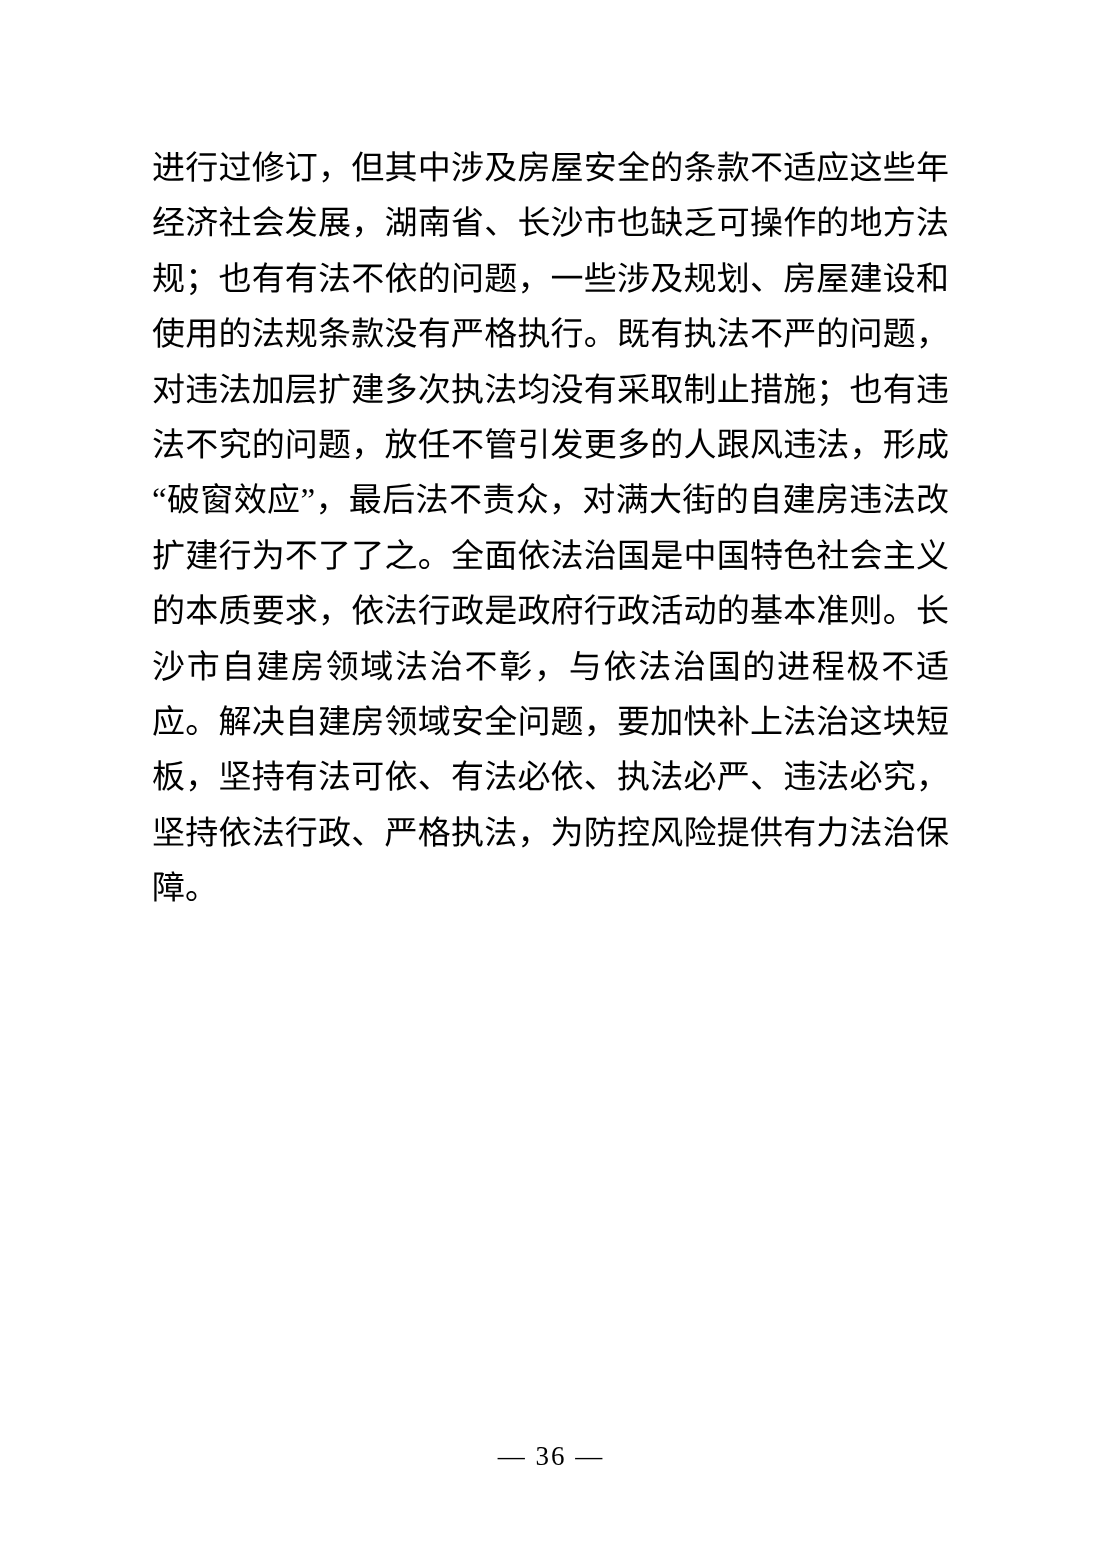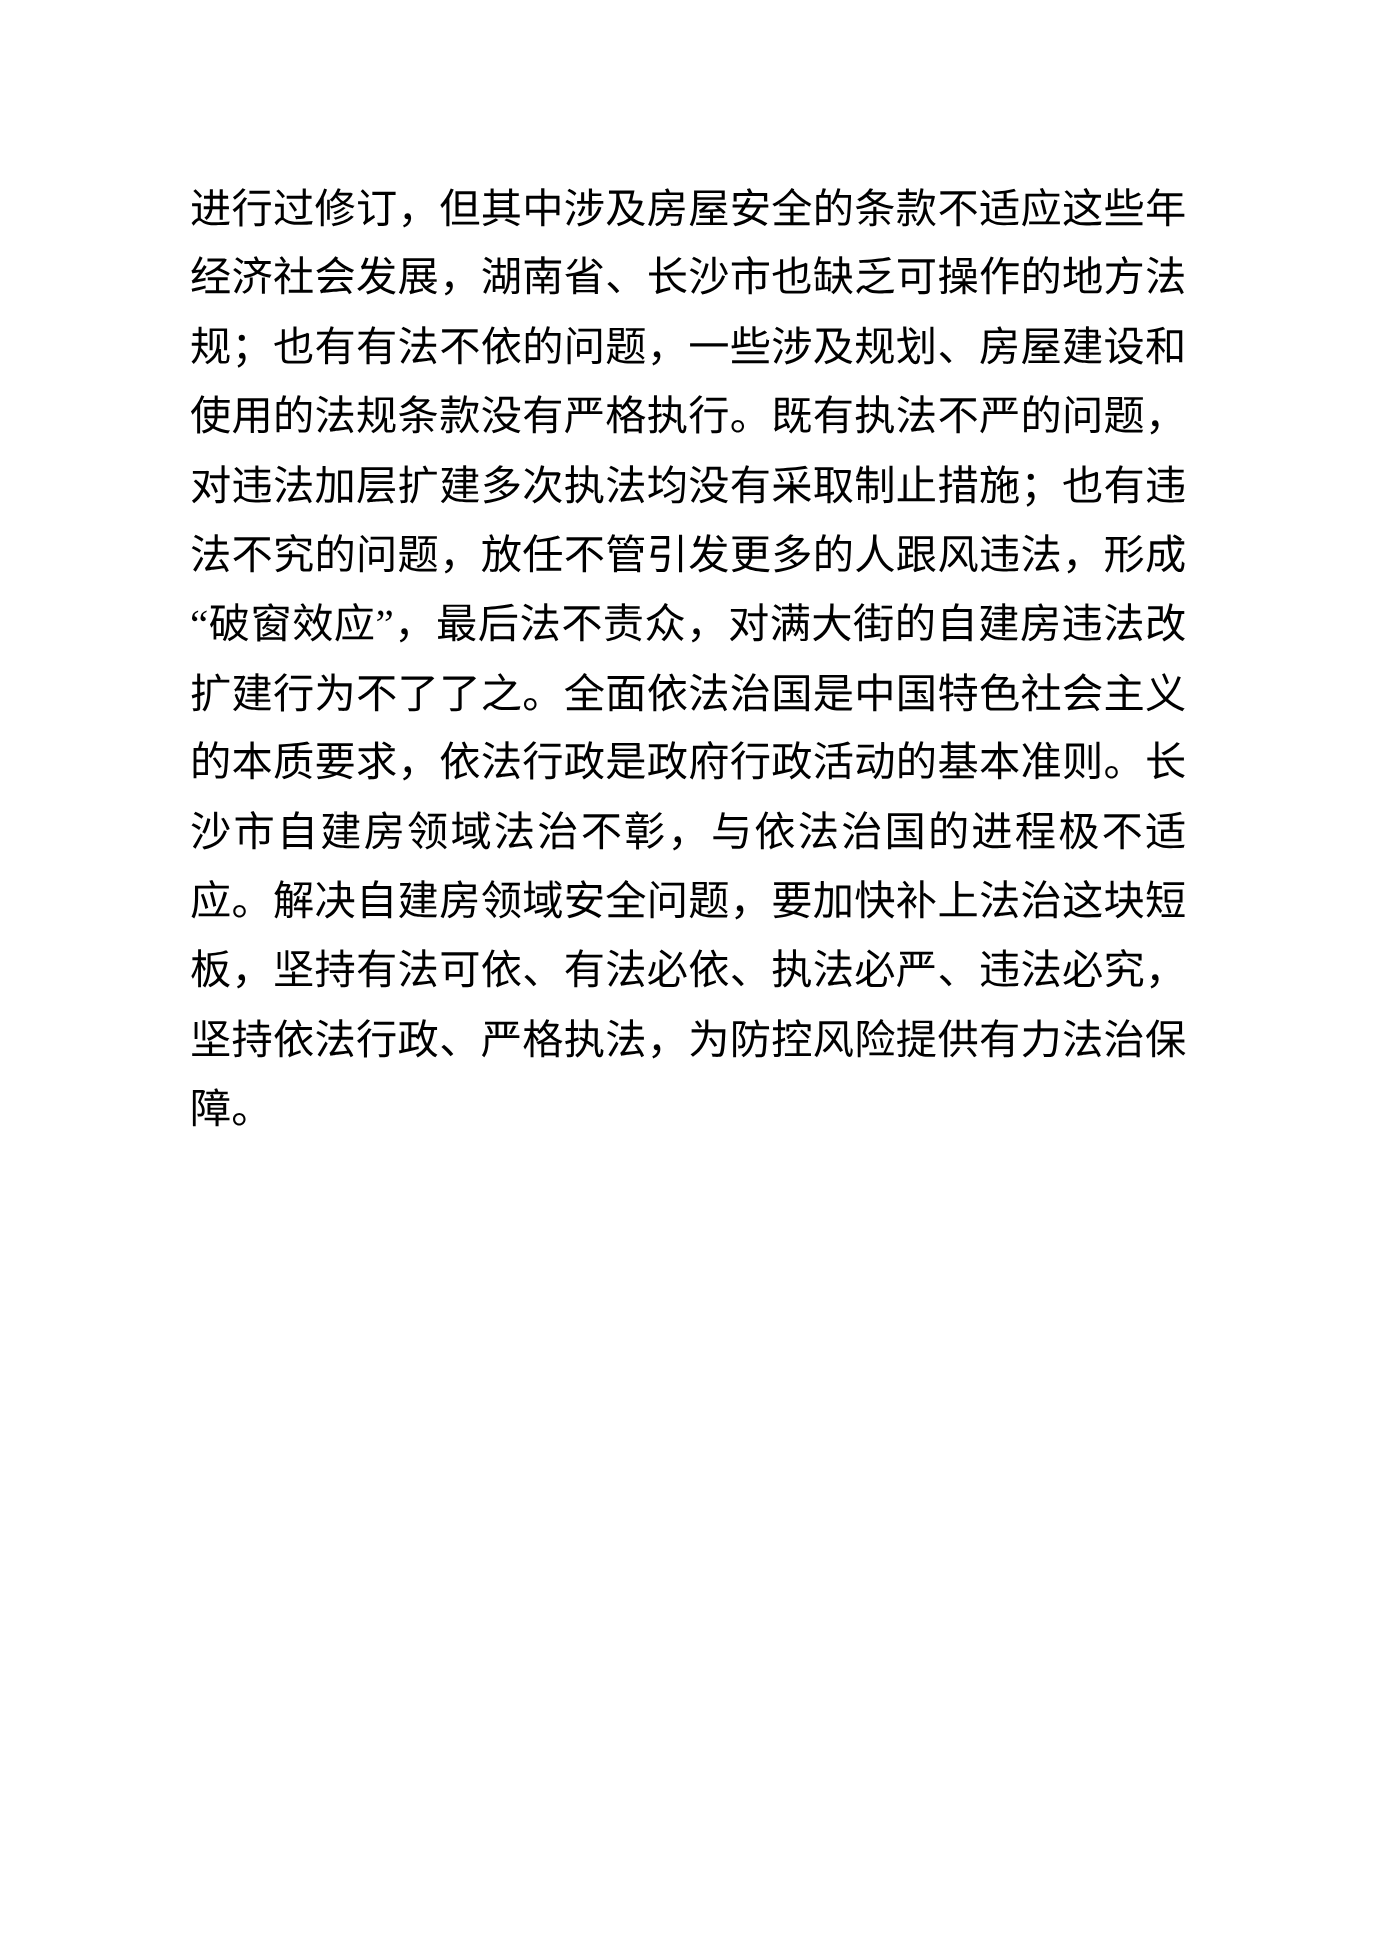--- a/index.html
+++ b/index.html
@@ -49,13 +49,16 @@
   }
 </style>
 </head>
 <body>
 
 <div class="page">
   <div class="content">
     <p class="para"><span>进行过修订，但其中涉及房屋安全的条款不适应这些年经济社会发展，湖南省、长沙市也缺乏可操作的地方法规；也有有法不依的问题，一些涉及规划、房屋建设和使用的法规条款没有严格执行。既有执法不严的问题，对违法加层扩建多次执法均没有采取制止措施；也有违法不究的问题，放任不管引发更多的人跟风违法，形成“破窗效应”，最后法不责众，对满大街的自建房违法改扩建行为不了了之。全面依法治国是中国特色社会主义的本质要求，依法行政是政府行政活动的基本准则。长沙市自建房领域法治不彰，与依法治国的进程极不适应。解决自建房领域安全问题，要加快补上法治这块短板，坚持有法可依、有法必依、执法必严、违法必究，坚持依法行政、严格执法，为防控风险提供有力法治保障。</span></p>
   </div>
 
+  <div class="footer">
+    <span>— 36 —</span>
+  </div>
 </div>
 
 </body></html>

